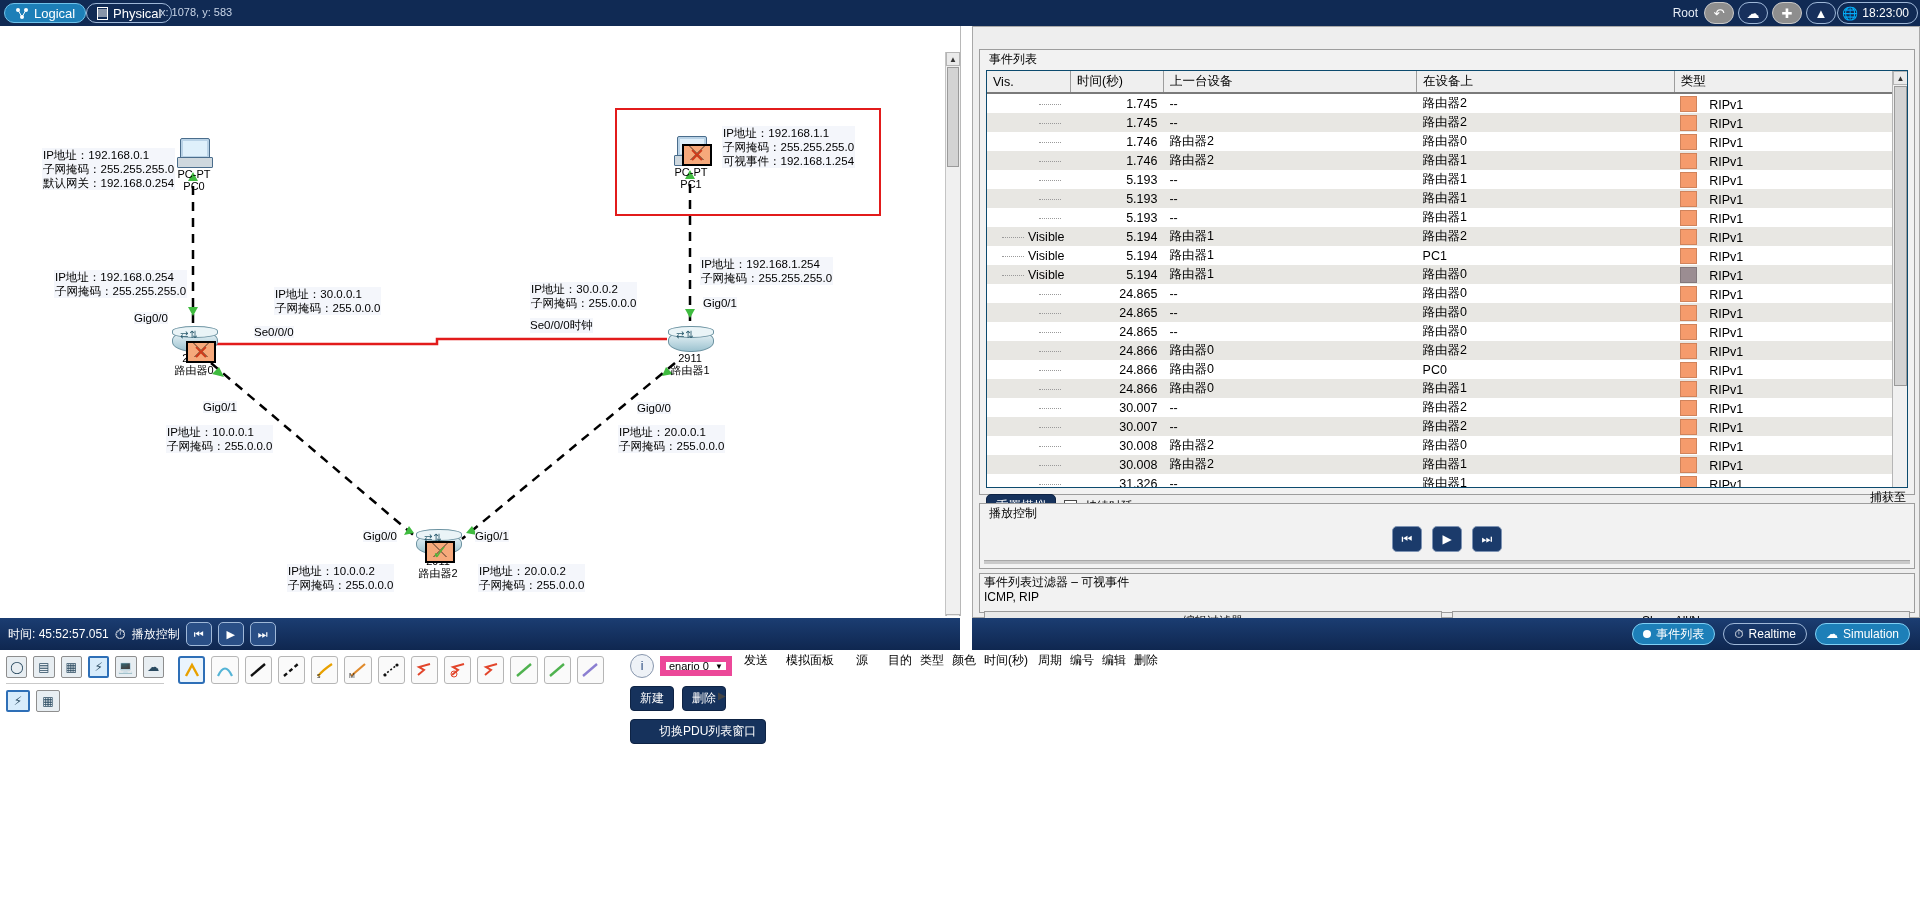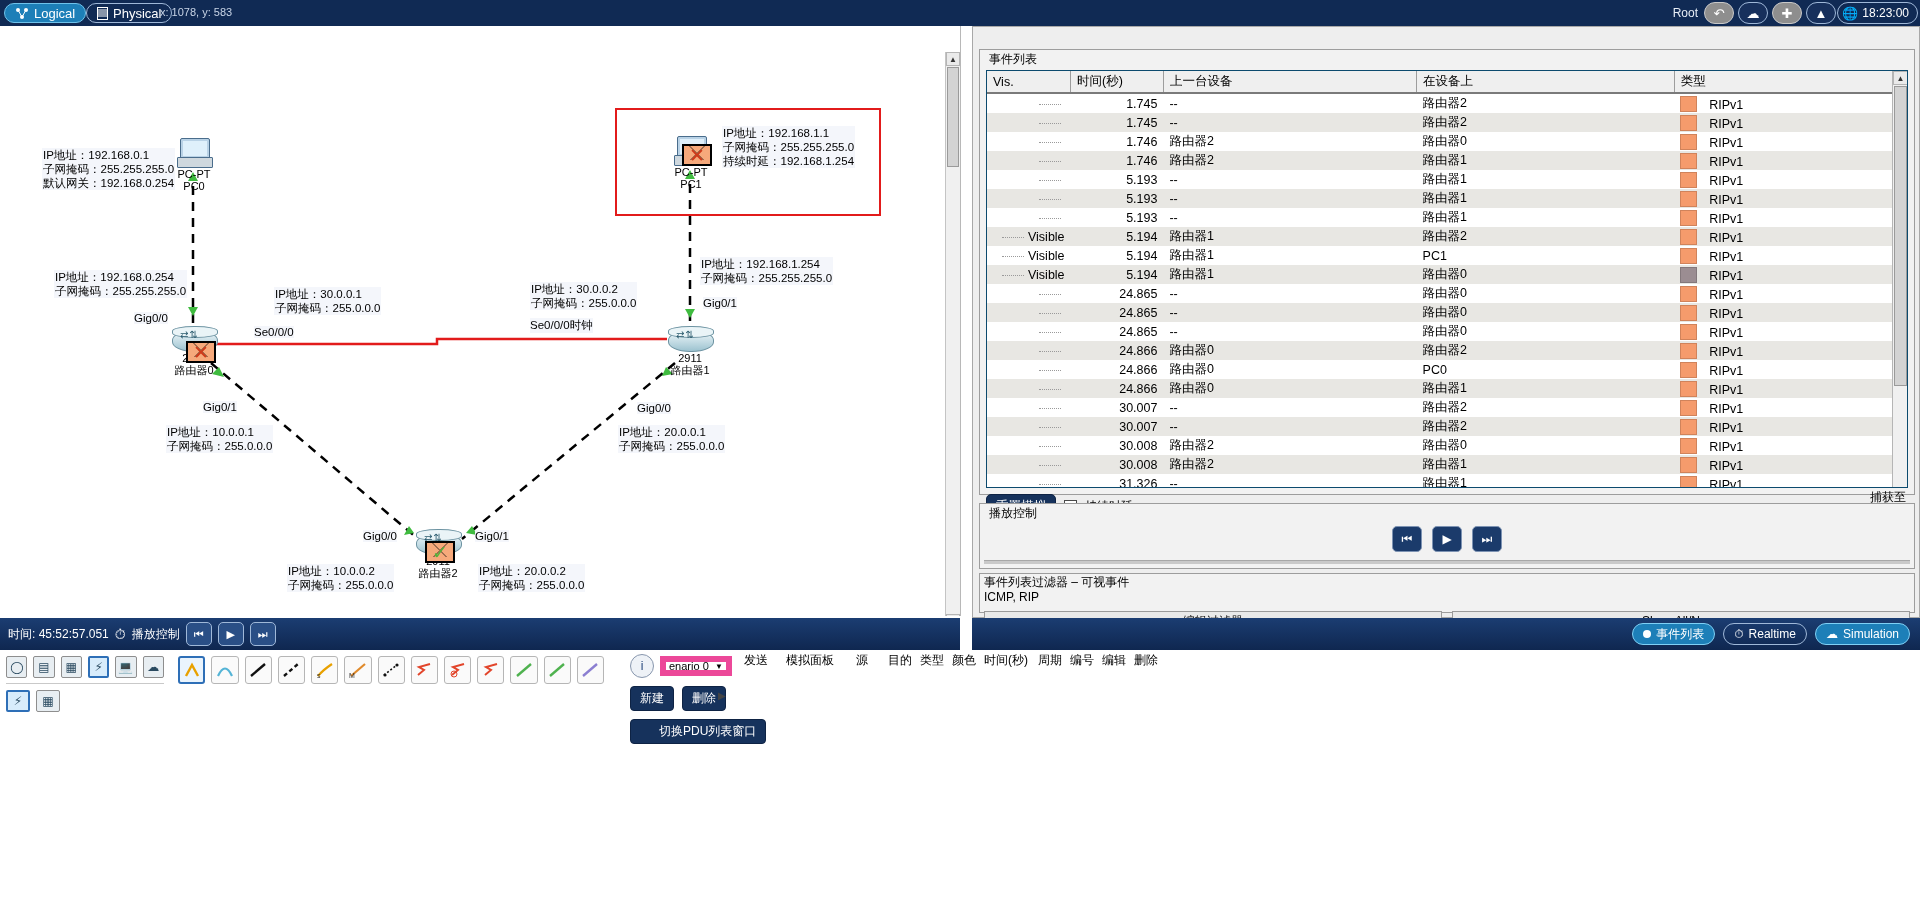--- a/index.html
+++ b/index.html
@@ -364,21 +364,21 @@
 
     <div class="lbl" style="left:42px;top:122px;">
       <div>IP地址：192.168.0.1</div>
       <div>子网掩码：255.255.255.0</div>
       <div>默认网关：192.168.0.254</div>
     </div>
 
     <div class="lbl" style="left:722px;top:100px;">
       <div>IP地址：192.168.1.1</div>
       <div>子网掩码：255.255.255.0</div>
-      <div>持续时延：192.168.1.254</div>
+      <div>可视事件：192.168.1.254</div>
     </div>
 
     <div class="lbl" style="left:54px;top:244px;">
       <div>IP地址：192.168.0.254</div>
       <div>子网掩码：255.255.255.0</div>
     </div>
 
     <div class="lbl" style="left:700px;top:231px;">
       <div>IP地址：192.168.1.254</div>
       <div>子网掩码：255.255.255.0</div>

